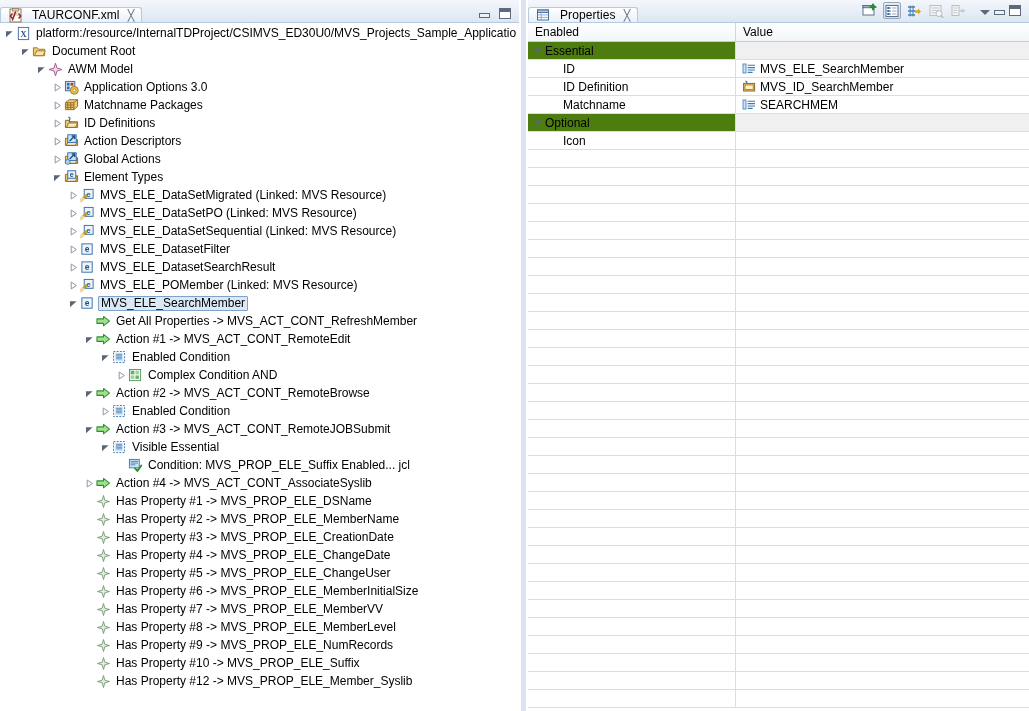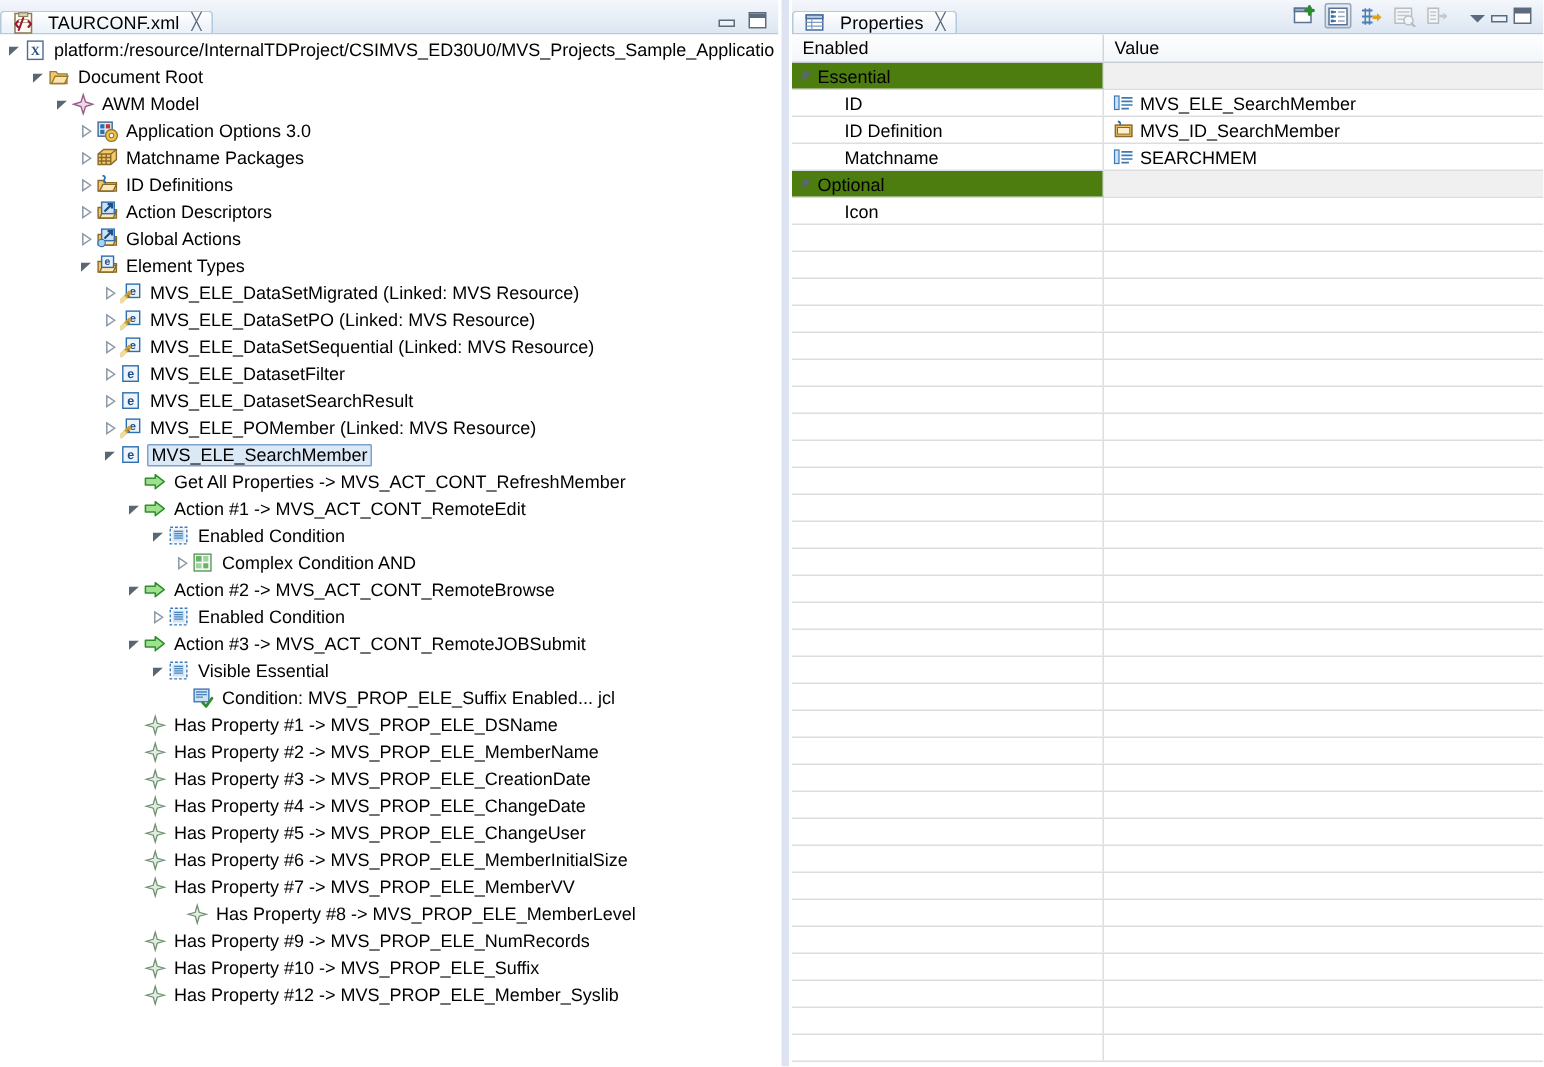--- a/index.html
+++ b/index.html
@@ -486,20 +486,33 @@
           <span class="ticon">
             <svg width="15" height="15" viewBox="0 0 16 16">
               <rect x="1.5" y="1.5" width="10.5" height="9" fill="#cfe2f5" stroke="#3c7ab5"></rect>
               <path d="M2.8 3.6 h7.8 M2.8 5.4 h7.8 M2.8 7.2 h5" stroke="#4a86bd" stroke-width="1"></path>
               <path d="M7.6 11 l2.4 2.8 L14.2 8" stroke="#2f8f2f" stroke-width="2" fill="none" stroke-linecap="round" stroke-linejoin="round"></path>
             </svg>
           </span>
           <span class="tlabel">Condition: MVS_PROP_ELE_Suffix Enabled... jcl</span>
         </div>
         <div class="row" style="padding-left: 84px;">
+          <span class="twisty">
+            <svg width="9" height="9" viewBox="0 0 9 9">
+              <path d="M2.2 1 L2.2 8 L7.4 4.5 z" fill="none" stroke="#8c98a6" stroke-width="1"></path>
+            </svg>
+          </span>
+          <span class="ticon">
+            <svg width="15" height="15" viewBox="0 0 16 16">
+              <path d="M1 5.2 h7 V2.6 L14.4 7.6 L8 12.6 V10 H1 z" fill="#9fe08f" stroke="#2f8f2f" stroke-width="1.1" stroke-linejoin="round"></path>
+            </svg>
+          </span>
+          <span class="tlabel">Action #4  -&gt; MVS_ACT_CONT_AssociateSyslib</span>
+        </div>
+        <div class="row" style="padding-left: 84px;">
           <span class="twisty"></span>
           <span class="ticon">
             <svg width="15" height="15" viewBox="0 0 16 16">
               <path d="M8 1.6 L9.4 6.6 L14.4 8 L9.4 9.4 L8 14.4 L6.6 9.4 L1.6 8 L6.6 6.6 z" fill="#dfeee0" stroke="#6f8f6f" stroke-width="0.9"></path>
             </svg>
           </span>
           <span class="tlabel">Has Property #1 -&gt; MVS_PROP_ELE_DSName</span>
         </div>
         <div class="row" style="padding-left: 84px;">
           <span class="twisty"></span>
@@ -548,21 +561,21 @@
         </div>
         <div class="row" style="padding-left: 84px;">
           <span class="twisty"></span>
           <span class="ticon">
             <svg width="15" height="15" viewBox="0 0 16 16">
               <path d="M8 1.6 L9.4 6.6 L14.4 8 L9.4 9.4 L8 14.4 L6.6 9.4 L1.6 8 L6.6 6.6 z" fill="#dfeee0" stroke="#6f8f6f" stroke-width="0.9"></path>
             </svg>
           </span>
           <span class="tlabel">Has Property #7 -&gt; MVS_PROP_ELE_MemberVV</span>
         </div>
-        <div class="row" style="padding-left: 112px; text-align: right;">
+        <div class="row" style="padding-left: 84px; text-align: right;">
           <span class="twisty"></span>
           <span class="ticon">
             <svg width="15" height="15" viewBox="0 0 16 16">
               <path d="M8 1.6 L9.4 6.6 L14.4 8 L9.4 9.4 L8 14.4 L6.6 9.4 L1.6 8 L6.6 6.6 z" fill="#dfeee0" stroke="#6f8f6f" stroke-width="0.9"></path>
             </svg>
           </span>
           <span class="tlabel">Has Property #8 -&gt; MVS_PROP_ELE_MemberLevel</span>
         </div>
         <div class="row" style="padding-left: 84px;">
           <span class="twisty"></span>

